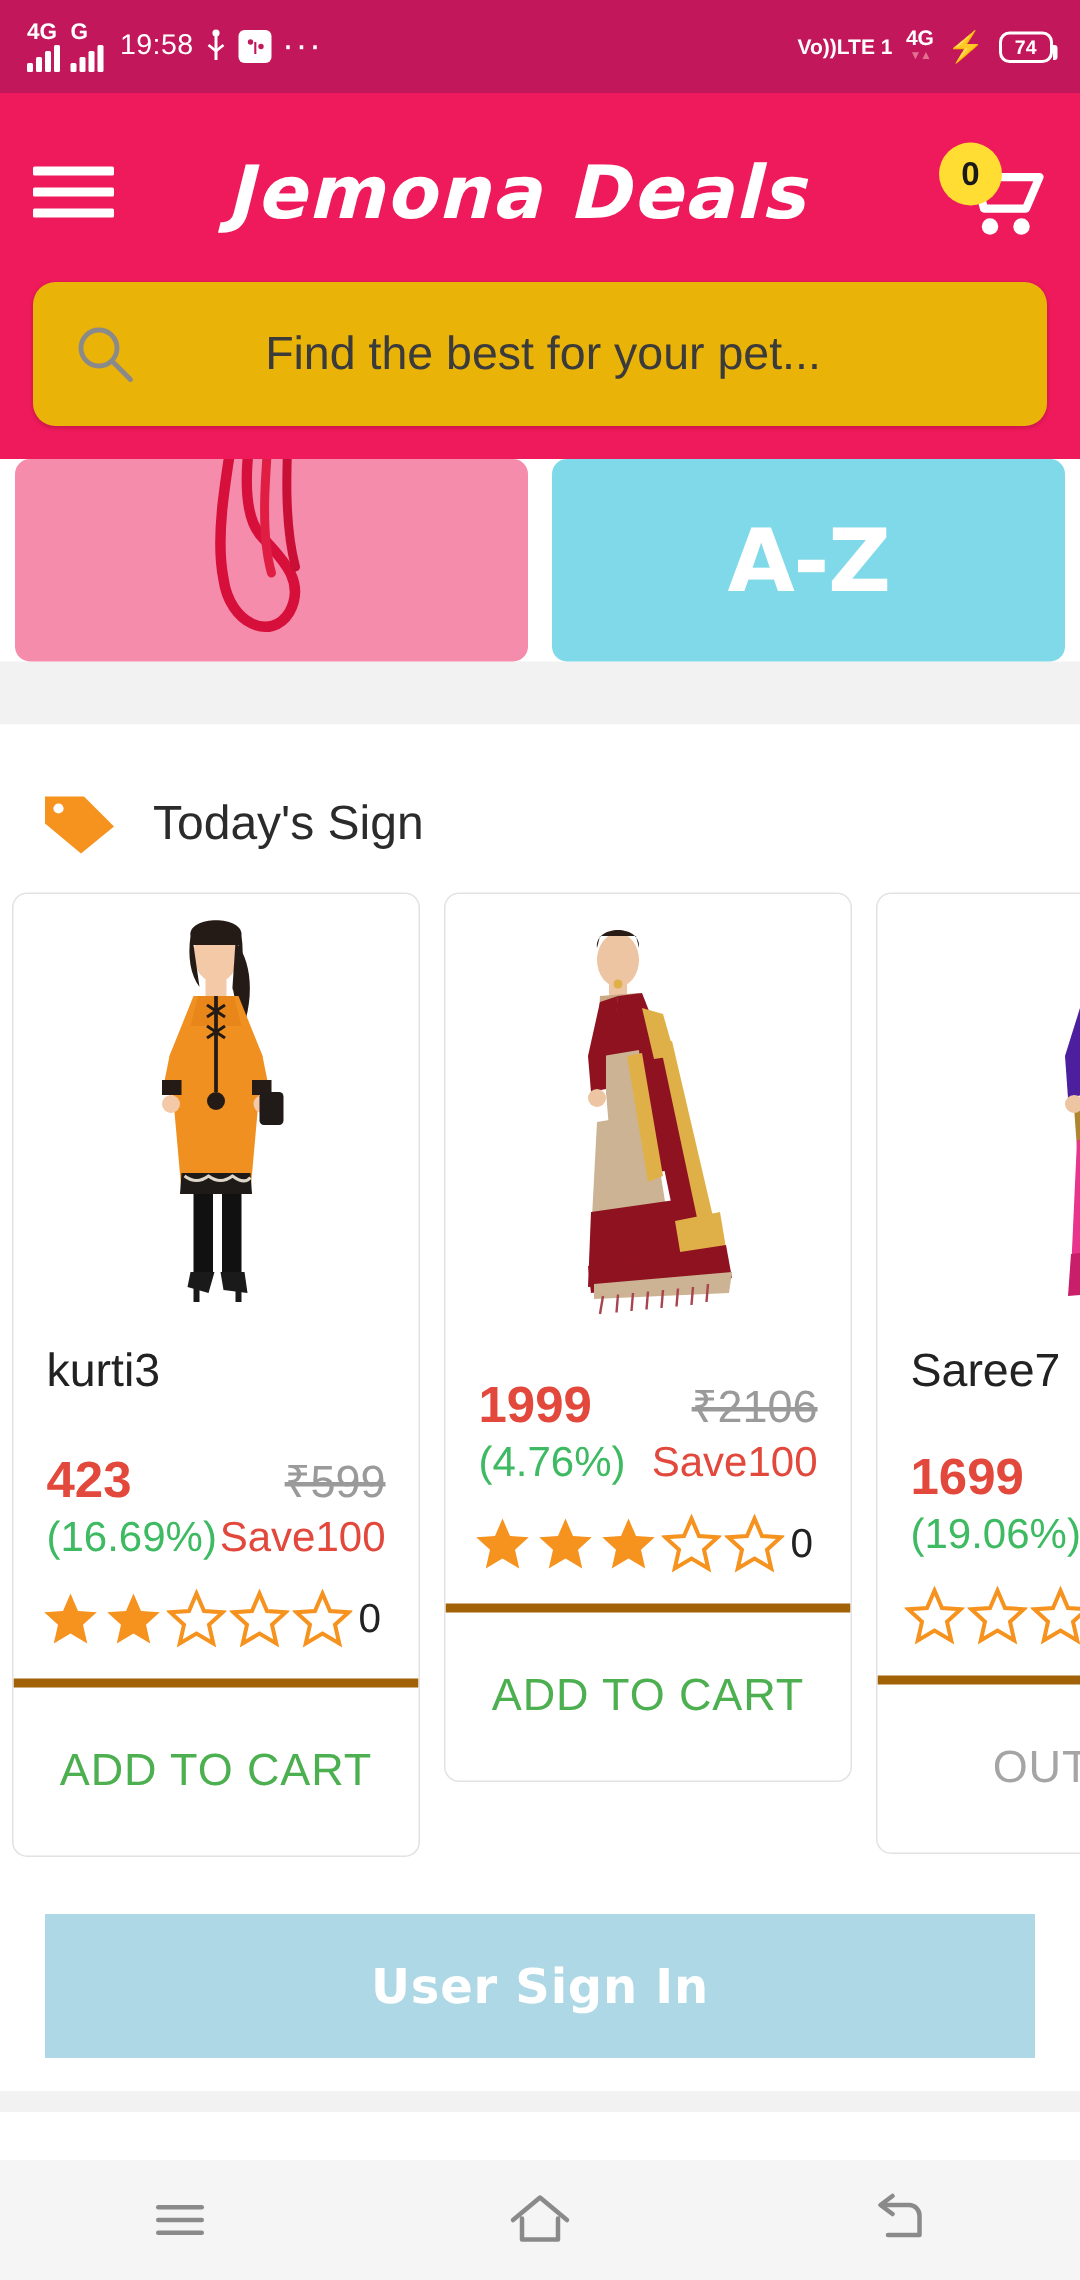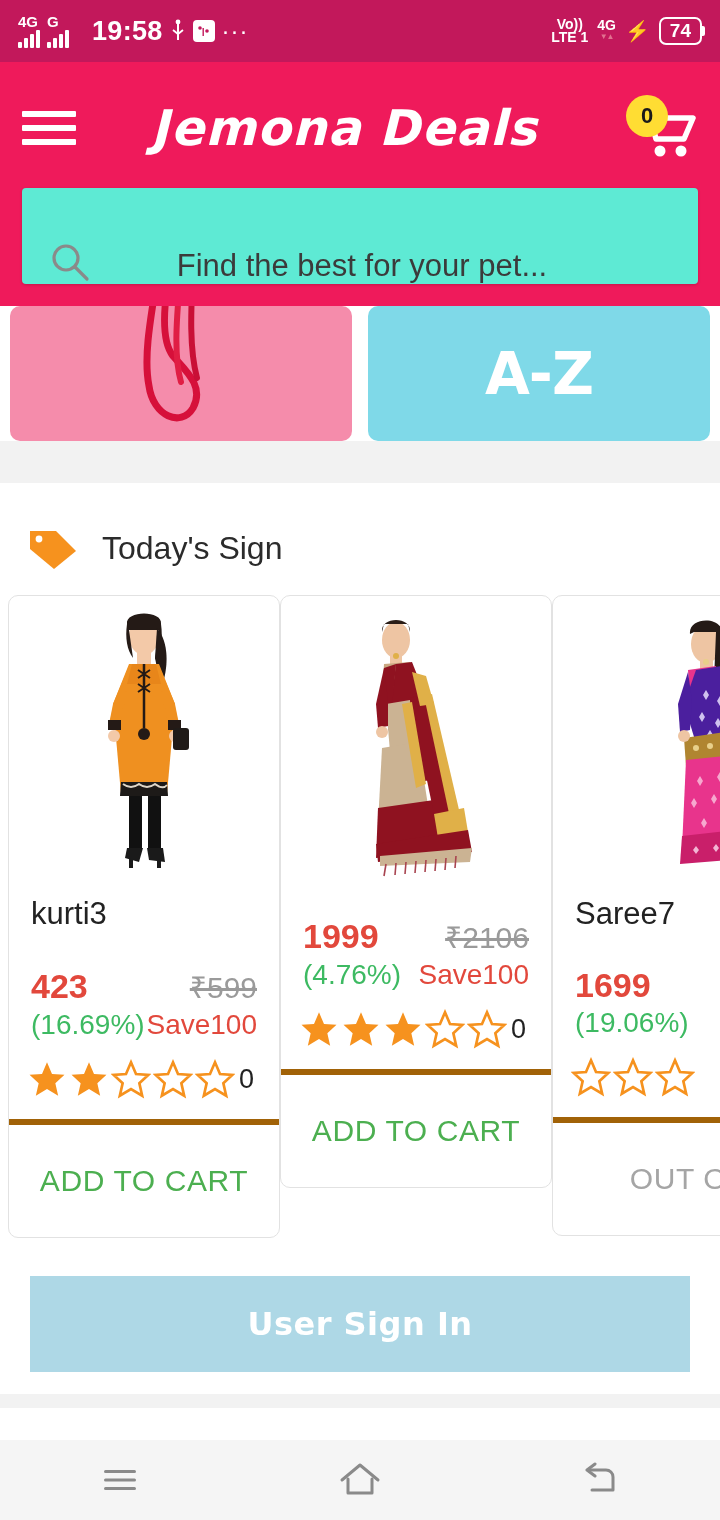--- a/index.html
+++ b/index.html
@@ -17,34 +17,34 @@
     color:#fff;
   }
   .sb-left { display:flex; align-items:center; gap:7px; flex:1; }
   .sb-right { display:flex; align-items:center; gap:9px; }
   .sig { display:flex; align-items:flex-end; gap:2px; }
   .sig i { display:block; width:4px; background:#fff; border-radius:1px; }
   .sig i:nth-child(1){height:6px}.sig i:nth-child(2){height:10px}
   .sig i:nth-child(3){height:14px}.sig i:nth-child(4){height:18px}
   .nettag { font-size:15px; font-weight:bold; line-height:1; margin-bottom:1px; }
   .netgrp { display:flex; flex-direction:column; align-items:flex-start; }
-  .clock { font-size:27px; font-weight:bold; letter-spacing:.3px; margin-left:16px; }
+  .clock { font-size:19px; font-weight:normal; letter-spacing:.3px; margin-left:4px; }
   .usb-ico { width:16px; height:24px; }
   .sq-ico {
     width:22px; height:22px; background:#fff; border-radius:4px;
     display:flex; align-items:center; justify-content:center;
   }
   .dots { font-size:24px; letter-spacing:1px; line-height:10px; }
-  .volte { display:flex; flex-direction:column; align-items:center; font-size:14px; font-weight:bold; line-height:13px; }
+  .volte { display:flex; flex-direction:row; align-items:center; font-size:14px; font-weight:bold; line-height:13px; }
   .fourg-sm { display:flex; flex-direction:column; align-items:center; font-size:14px; font-weight:bold; line-height:12px; }
   .arrows { font-size:8px; color:#e1718f; letter-spacing:-1px; }
   .bolt { font-size:20px; }
   .batt {
     border:2px solid #fff; border-radius:7px; padding:1px 9px;
-    font-size:19px; font-weight:bold; position:relative;
+    font-size:13px; font-weight:bold; position:relative;
   }
   .batt::after {
     content:""; position:absolute; right:-5px; top:7px;
     width:3px; height:10px; background:#fff; border-radius:0 2px 2px 0;
   }
 
   
   .appbar {
     background:#ef1a5b; padding:14px 22px 0 22px;
     display:flex; align-items:center; height:118px;
@@ -63,22 +63,22 @@
     width:42px; height:42px; border-radius:50%;
     background:#ffdd33; color:#1a1a1a;
     font-size:22px; font-weight:bold;
     display:flex; align-items:center; justify-content:center;
   }
   .cart-svg { position:absolute; left:18px; top:12px; }
 
   
   .searchzone { background:#ef1a5b; padding:8px 22px 22px 22px; }
   .searchbar {
-    background:#5eead4; border-radius:4px; height:96px;
-    display:flex; align-items:flex-end; padding:0 26px;
+    background:#eab308; border-radius:15px; height:96px;
+    display:flex; align-items:center; padding:0 26px;
     box-shadow:0 1px 3px rgba(0,0,0,.18);
   }
   .search-input {
     flex:1; border:none; outline:none; background:transparent;
     font-family:"Liberation Sans", sans-serif;
     font-size:31px; color:#3b3b3b; text-align:center;
     padding-right:40px;
   }
   .search-input::placeholder { color:#3b3b3b; }
 
@@ -96,21 +96,21 @@
   .cord { position:absolute; left:50%; top:-40px; transform:translateX(-50%); }
   .gapbar { height:42px; background:#f2f2f2; }
   .whitegap { height:28px; background:#fff; }
 
   
   .deals-head { display:flex; align-items:center; gap:22px; padding:14px 26px 24px 26px; }
   .tag-ico { width:54px; height:46px; }
   .deals-title { font-size:32px; color:#2b2b2b; }
 
   
-  .prow { display:flex; padding:0 8px; align-items:flex-start; }
+  .prow { display:flex; gap:16px; padding:0 8px; align-items:flex-start; }
   .pcard {
     width:272px; min-width:272px;
     border:1px solid #e2e2e2; border-radius:10px;
     background:#fff; overflow:hidden;
   }
   .pimg { height:286px; display:flex; align-items:center; justify-content:center; padding:10px 0 0; }
   .pimg svg { display:block; }
   .pname { font-size:31px; color:#222; padding:14px 22px 0 22px; white-space:nowrap; }
   .prices { padding:34px 22px 0 22px; display:flex; justify-content:space-between; align-items:baseline; }
   .price-now { font-size:34px; font-weight:bold; color:#e2483c; }

